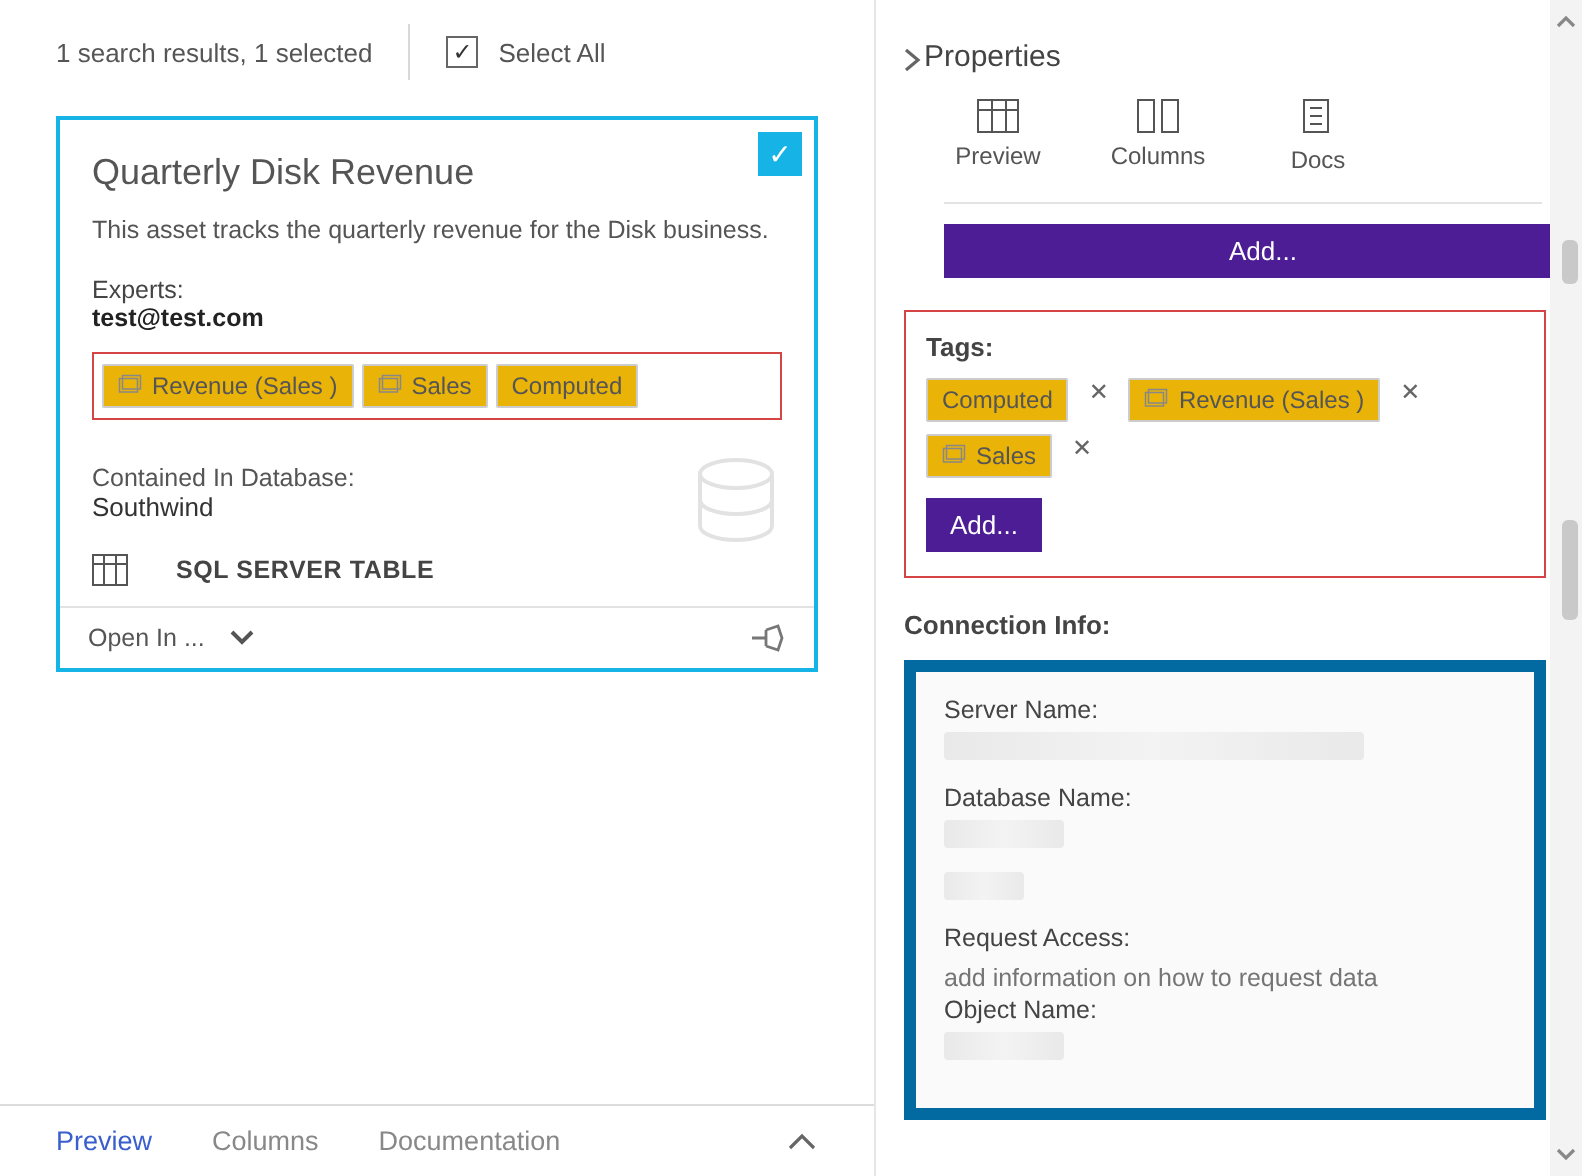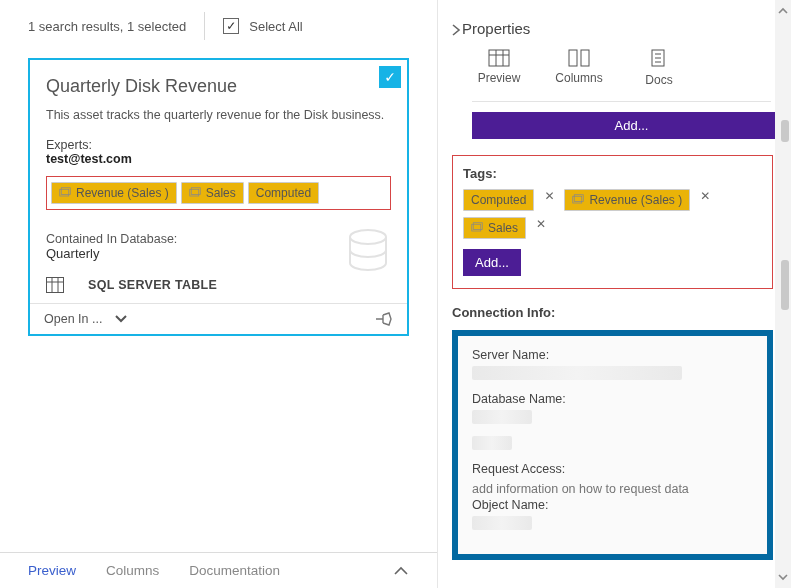--- a/index.html
+++ b/index.html
@@ -168,21 +168,21 @@
                 </svg>
               <span>Sales</span>
             </span>
             <span class="chip">
               <span>Computed</span>
             </span>
           </div>
 
           <div class="contained">
             <div class="contained-label">Contained In Database:</div>
-            <div class="contained-value">Quarterly</div>
+            <div class="contained-value">Southwind</div>
             <span class="db-icon">
               <svg width="46" height="50" viewBox="0 0 46 50">
                 <ellipse cx="23" cy="9" rx="18" ry="7" fill="none" stroke="#e2e2e2" stroke-width="2"></ellipse>
                 <path d="M5 9 v26 a18 7 0 0 0 36 0 V9" fill="none" stroke="#e2e2e2" stroke-width="2"></path>
                 <path d="M5 22 a18 7 0 0 0 36 0" fill="none" stroke="#e2e2e2" stroke-width="2"></path>
               </svg>
             </span>
           </div>
 
           <div class="source-row">

